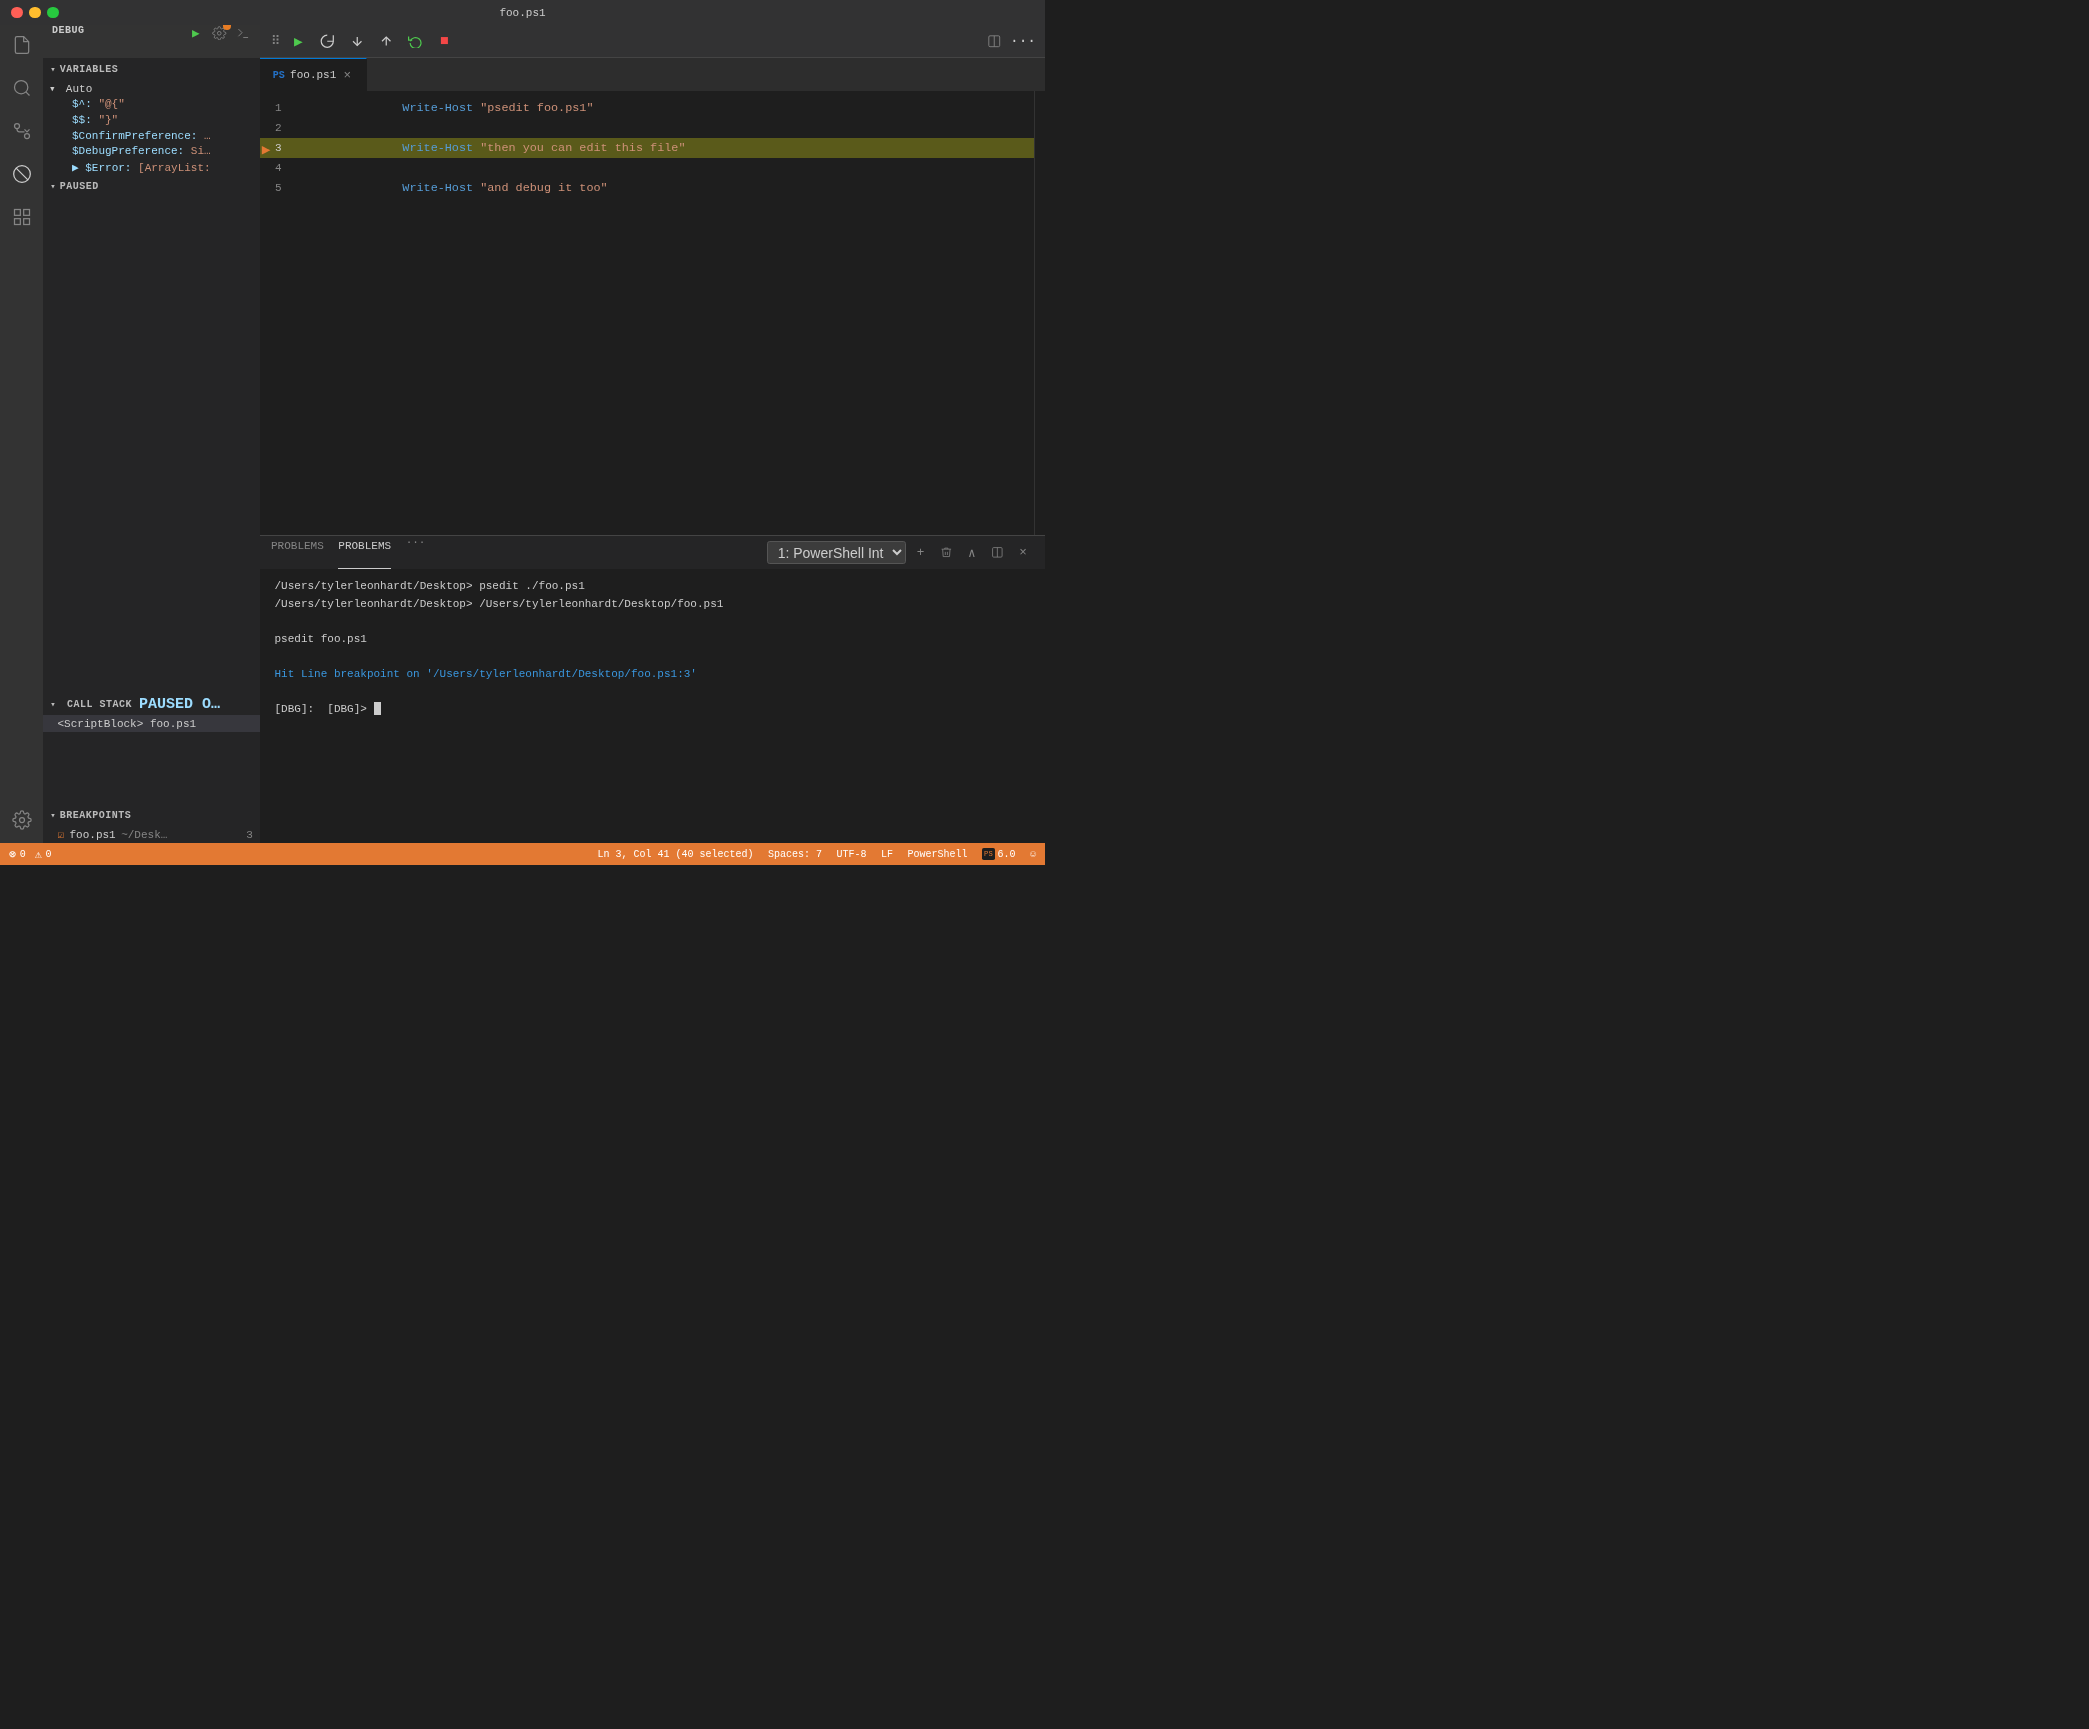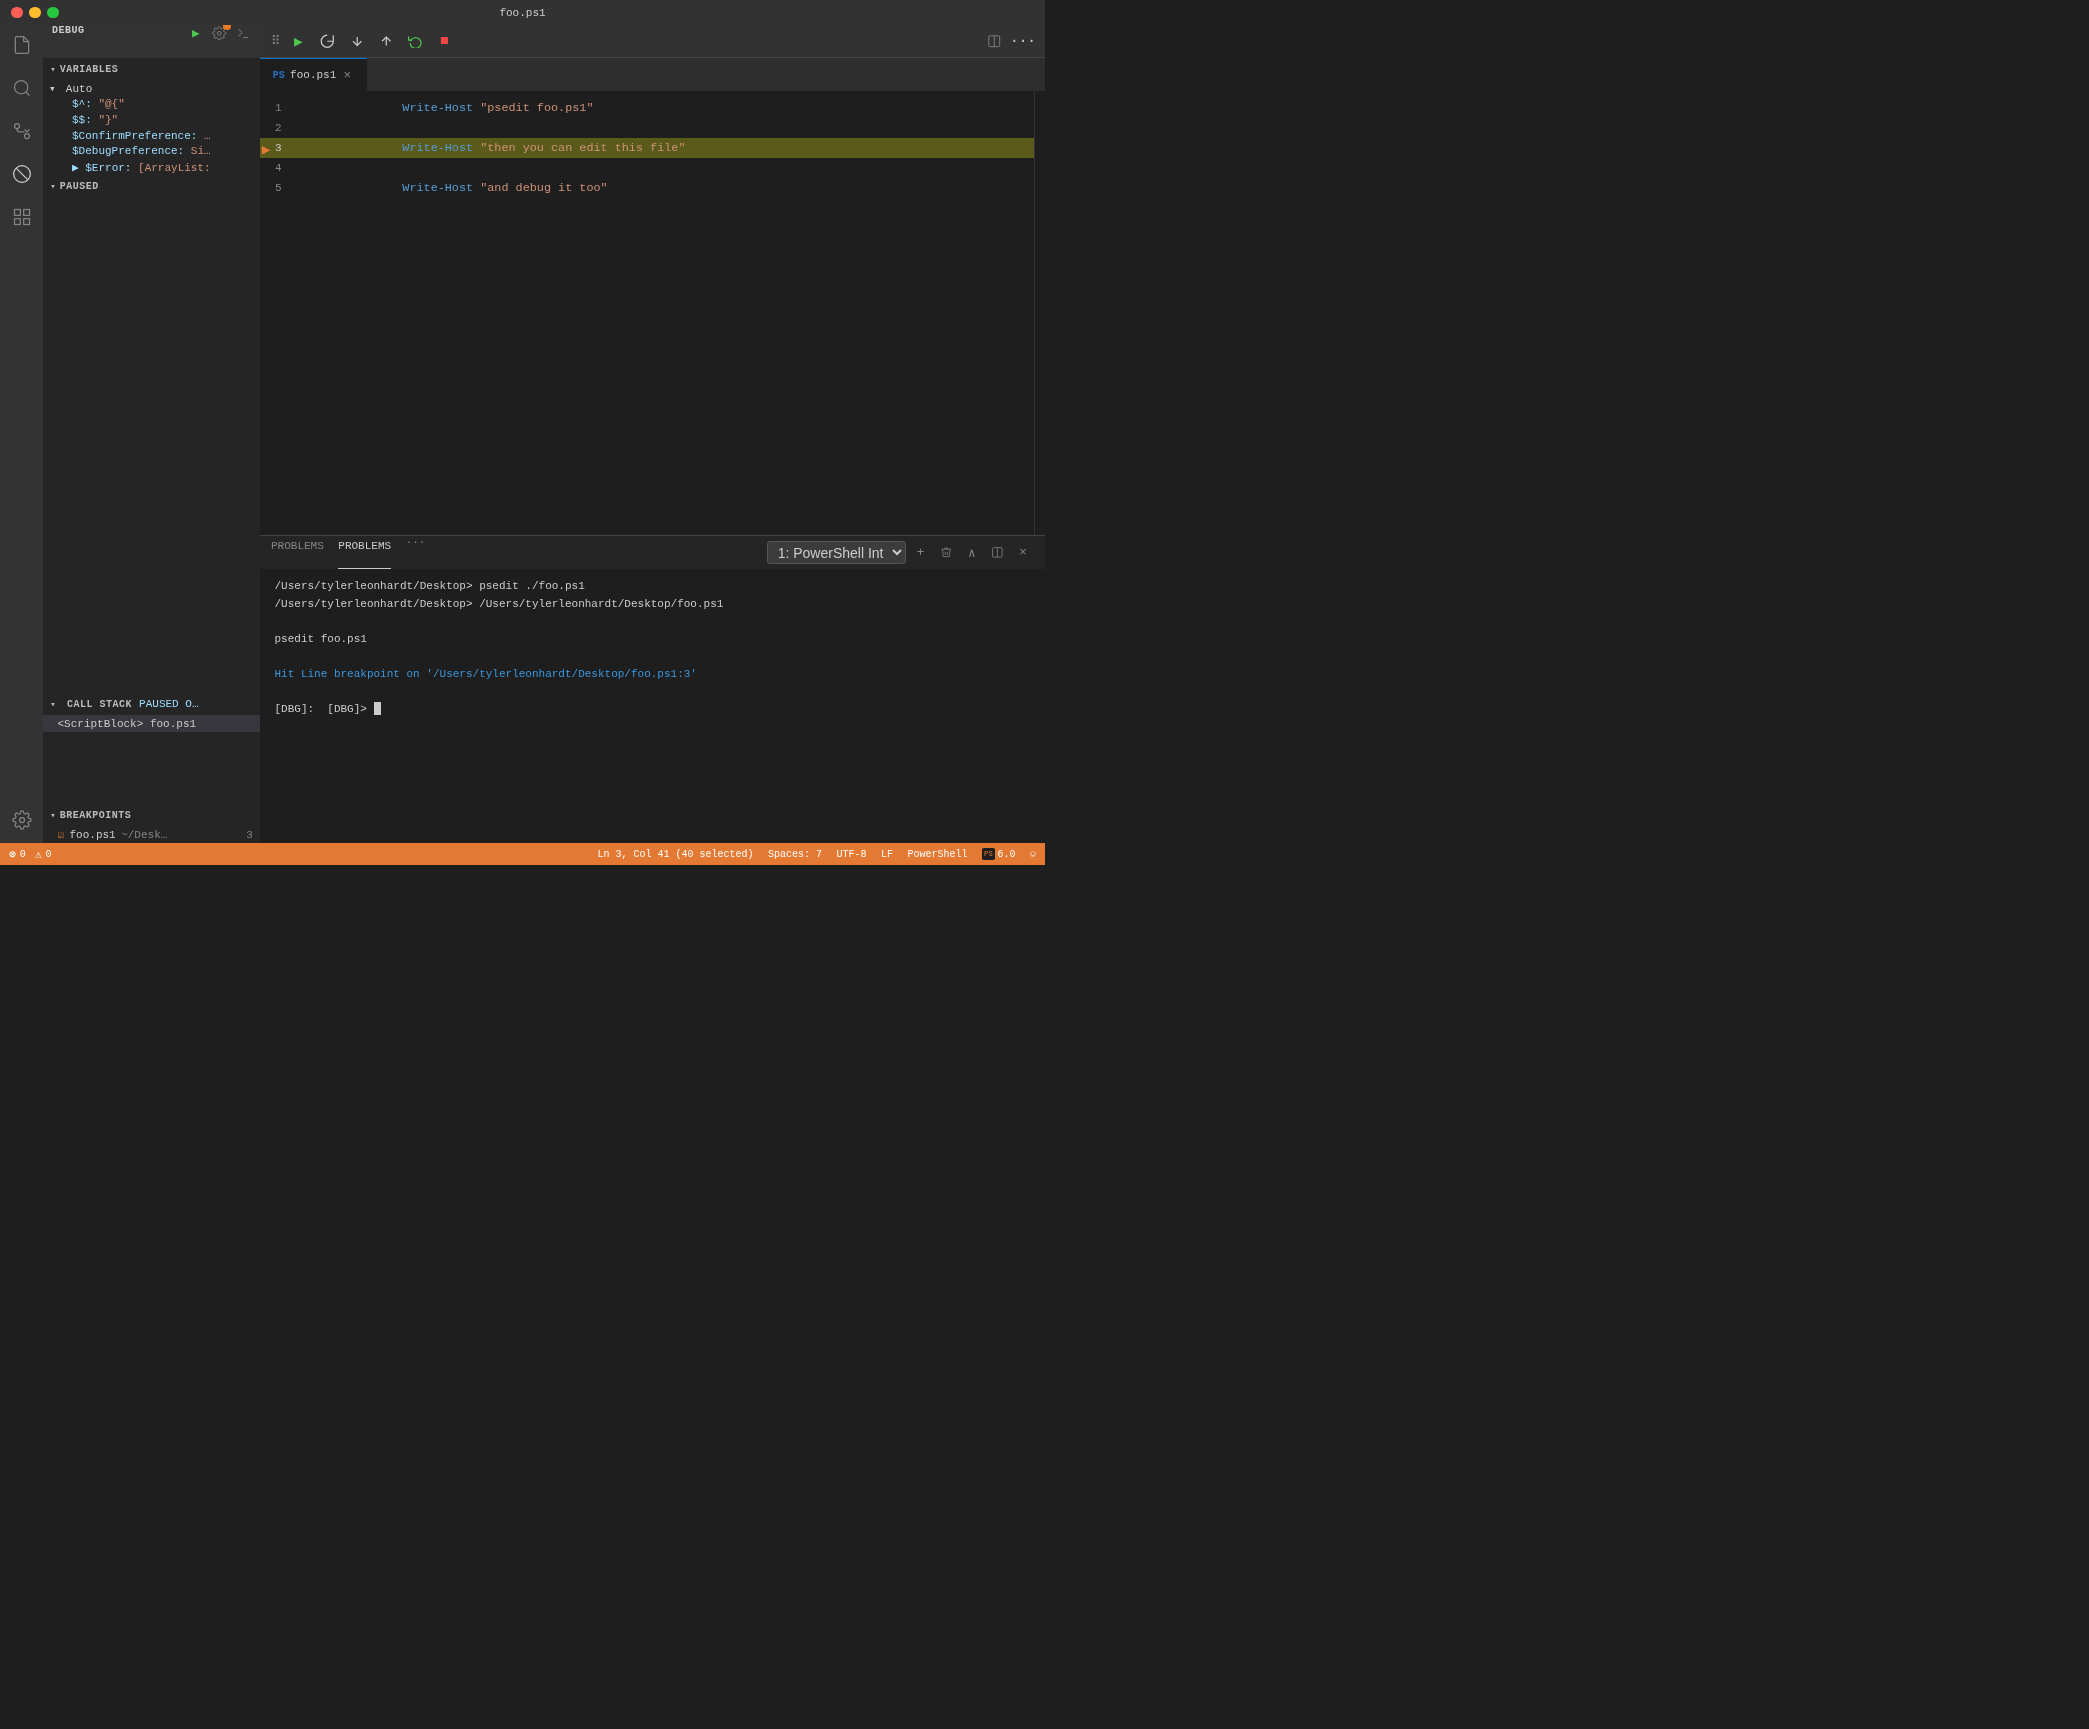--- a/index.html
+++ b/index.html
@@ -176,23 +176,23 @@
       cursor: pointer;
       color: #bbbbbb;
       font-size: 10px;
       font-weight: 700;
       letter-spacing: 0.05em;
       background: #252526;
       flex-shrink: 0;
       gap: 7.2px;
     }
     .paused-badge {
-      font-size: 11px;
+      font-size: 15px;
       color: #9cdcfe;
-      font-weight: 400;
+      font-weight: 700;
       text-transform: uppercase;
       letter-spacing: 0;
     }
     .call-stack-item {
       padding: 2.7px 7.2px 2.7px 14.5px;
       background: #37373d;
       font-size: 11px;
       color: #cccccc;
       cursor: pointer;
       white-space: nowrap;

